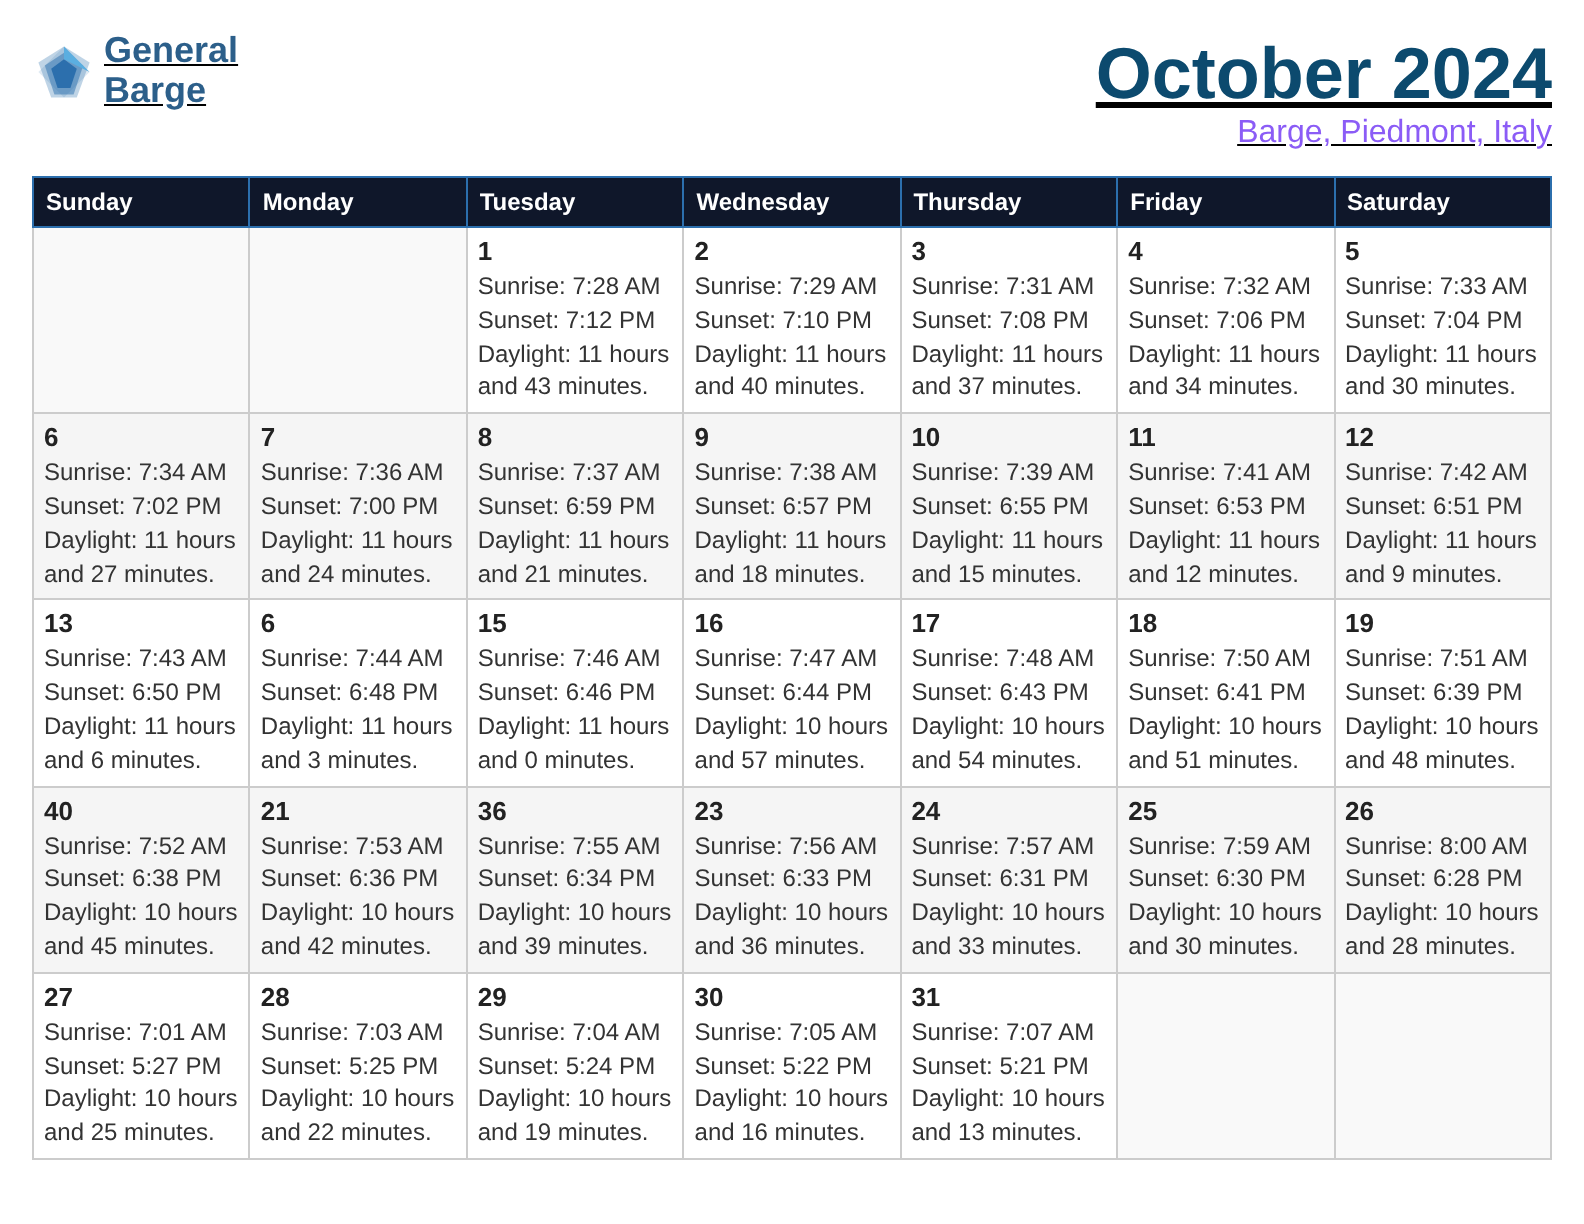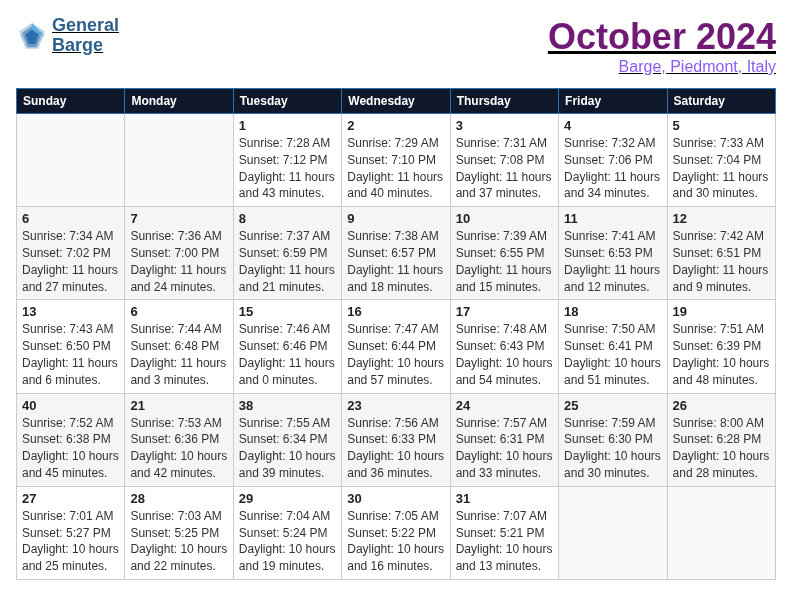--- a/index.html
+++ b/index.html
@@ -34,21 +34,21 @@
     .logo-icon {
       width: 32px;
       height: 32px;
     }
     .title-block {
       text-align: right;
     }
     .month-title {
       font-size: 36px;
       font-weight: bold;
-      color: #701a75;
+      color: #0c4a6e;
     }
     .location {
       font-size: 16px;
       color: #8b5cf6;
     }
     table {
       width: 100%;
       border-collapse: collapse;
       font-size: 11px;
     }
@@ -210,21 +210,21 @@
       <tr>
         <td>
           <div class="day-num">40</div>
           <div class="day-detail">Sunrise: 7:52 AM<br>Sunset: 6:38 PM<br>Daylight: 10 hours and 45 minutes.</div>
         </td>
         <td>
           <div class="day-num">21</div>
           <div class="day-detail">Sunrise: 7:53 AM<br>Sunset: 6:36 PM<br>Daylight: 10 hours and 42 minutes.</div>
         </td>
         <td>
-          <div class="day-num">38</div>
+          <div class="day-num">36</div>
           <div class="day-detail">Sunrise: 7:55 AM<br>Sunset: 6:34 PM<br>Daylight: 10 hours and 39 minutes.</div>
         </td>
         <td>
           <div class="day-num">23</div>
           <div class="day-detail">Sunrise: 7:56 AM<br>Sunset: 6:33 PM<br>Daylight: 10 hours and 36 minutes.</div>
         </td>
         <td>
           <div class="day-num">24</div>
           <div class="day-detail">Sunrise: 7:57 AM<br>Sunset: 6:31 PM<br>Daylight: 10 hours and 33 minutes.</div>
         </td>

